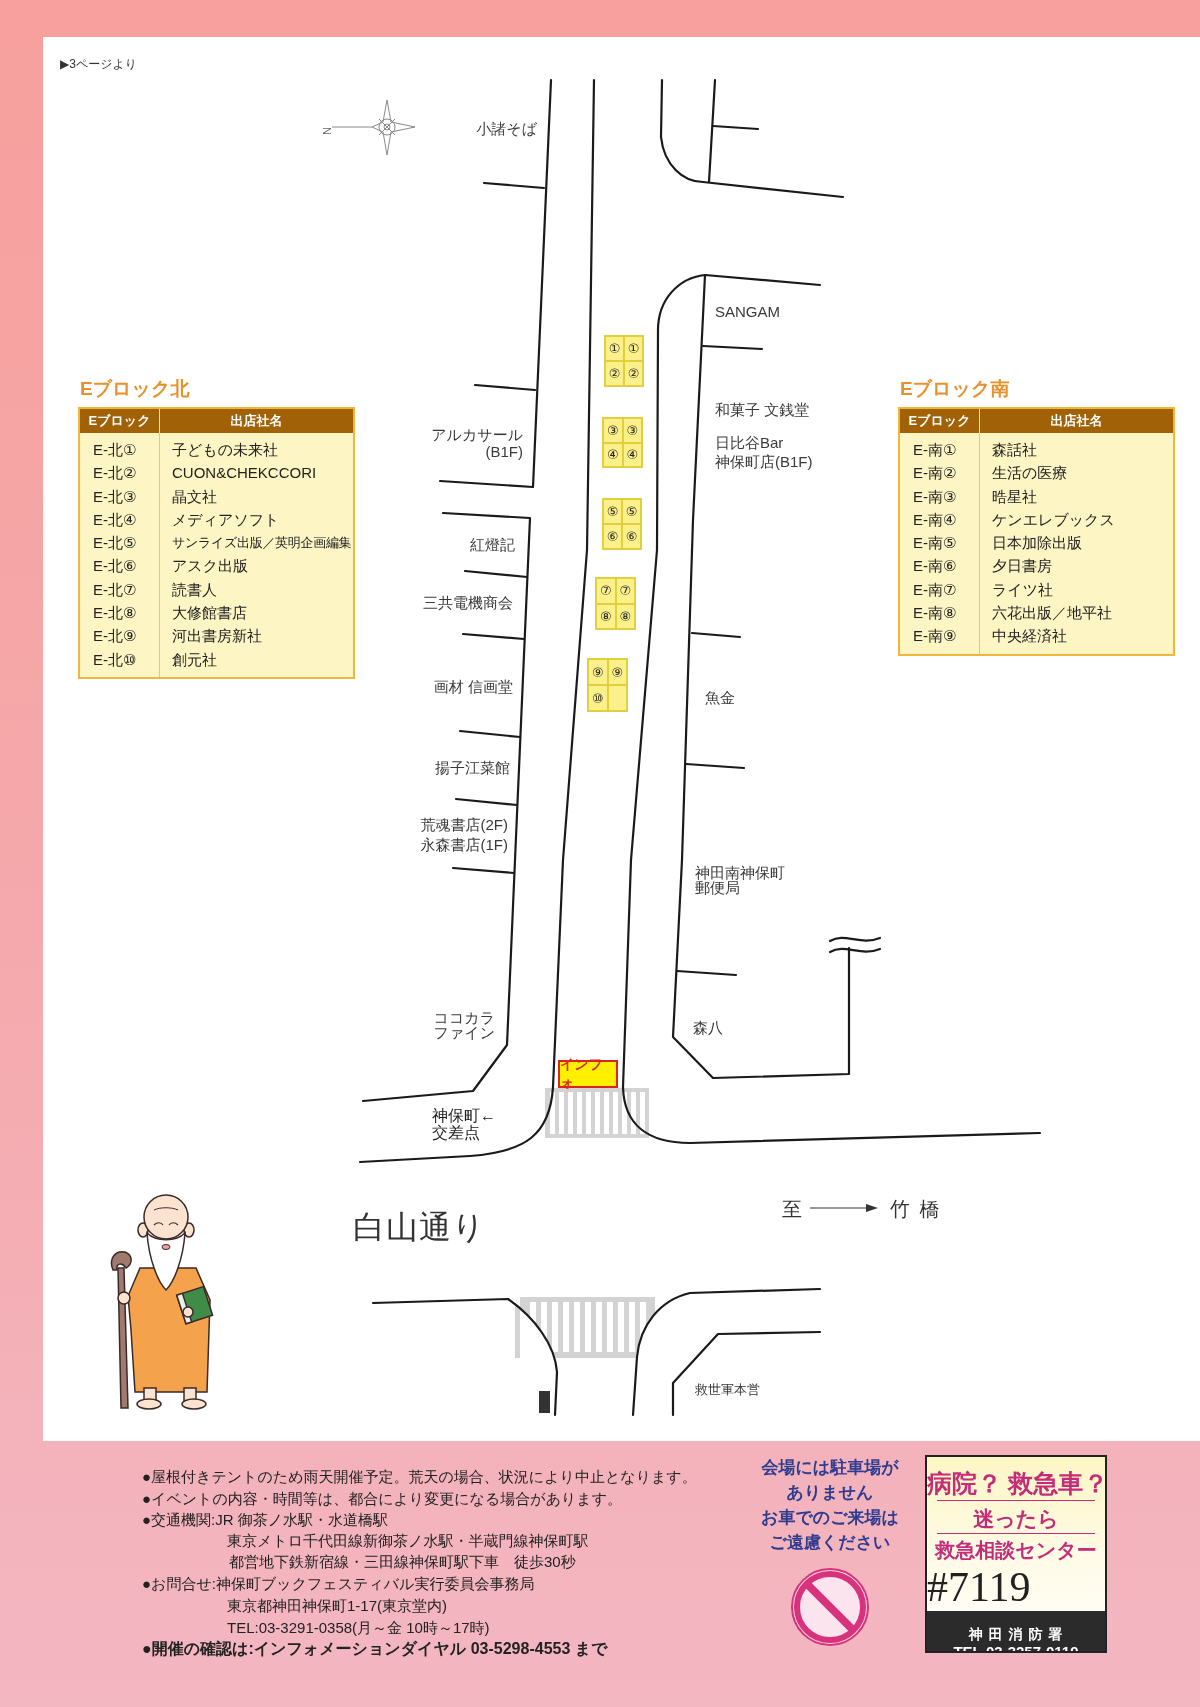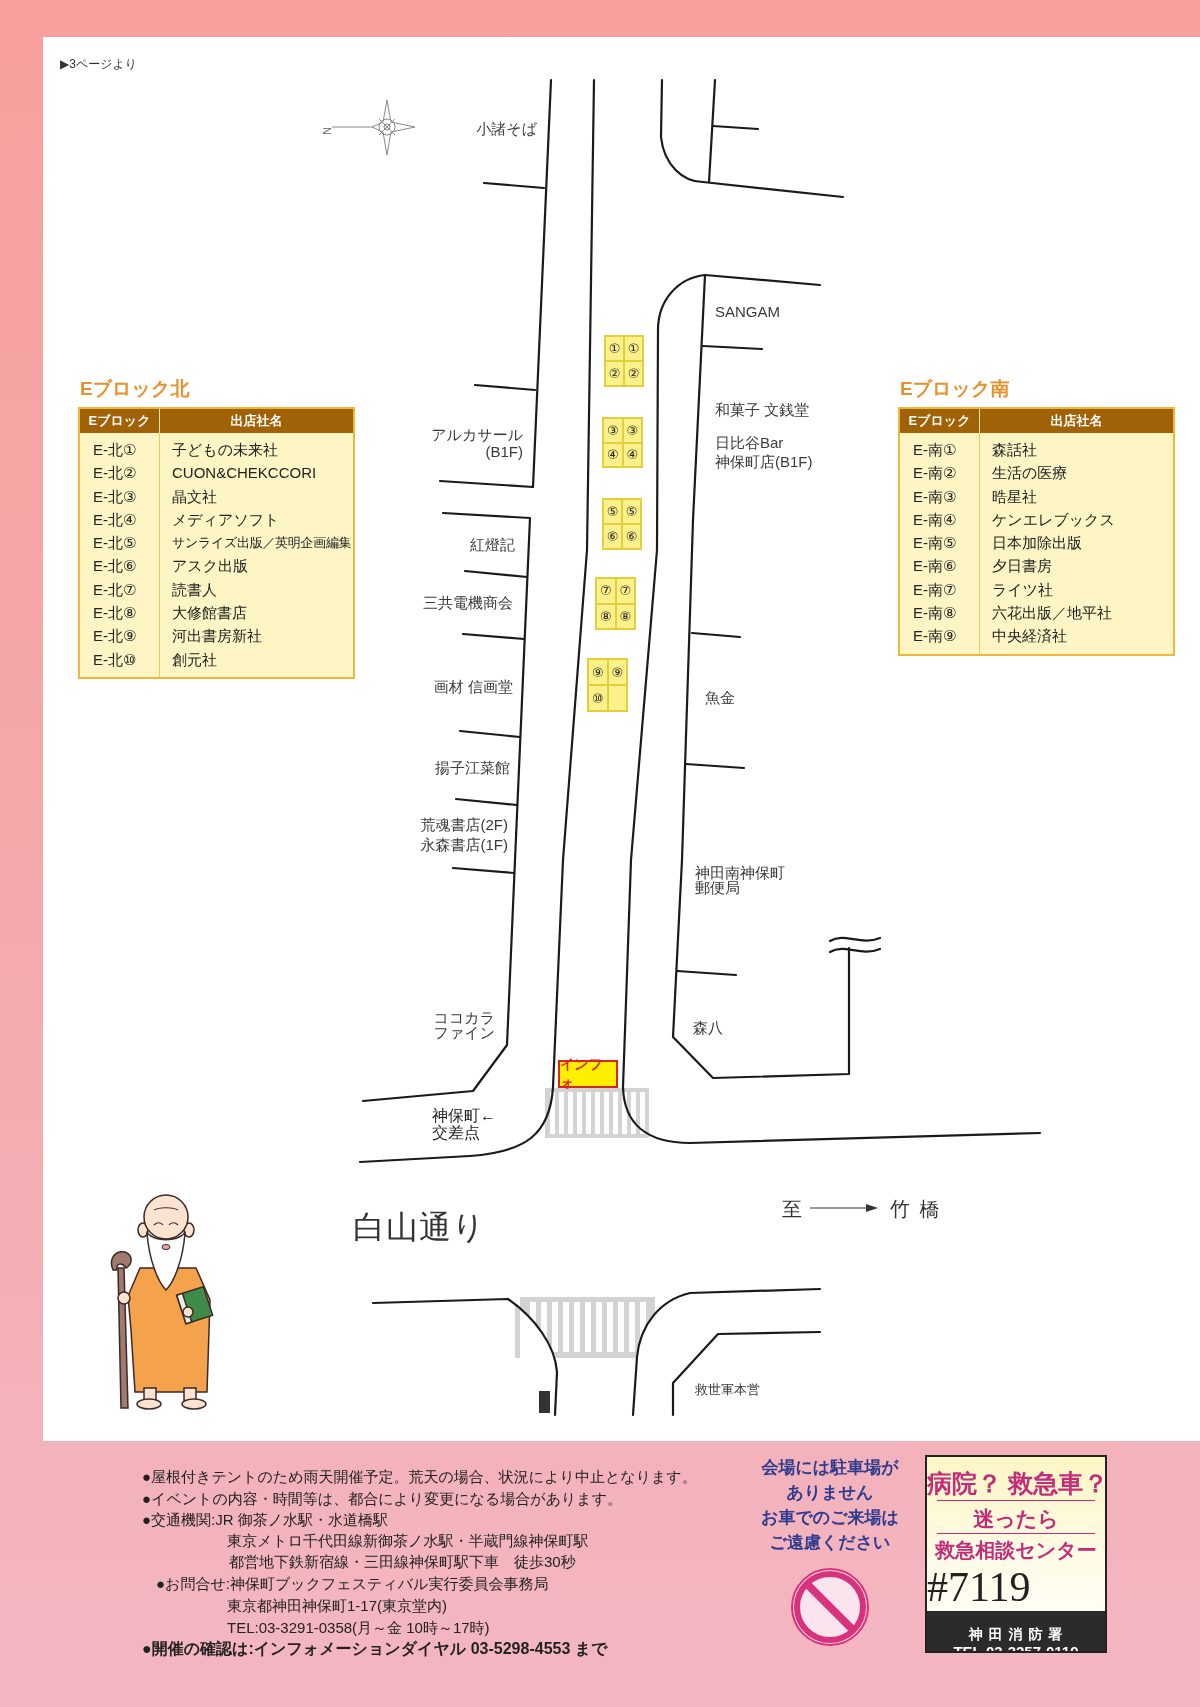--- a/index.html
+++ b/index.html
@@ -332,21 +332,21 @@
         <span class="c2">中央経済社</span>
       </div>
   </div>
 </div>
 
 <div class="note" style="left:142px; top:1468px;">●屋根付きテントのため雨天開催予定。荒天の場合、状況により中止となります。</div>
 <div class="note" style="left:142px; top:1490px;">●イベントの内容・時間等は、都合により変更になる場合があります。</div>
 <div class="note" style="left:142px; top:1511px;">●交通機関:JR 御茶ノ水駅・水道橋駅</div>
 <div class="note" style="left:227px; top:1532px;">東京メトロ千代田線新御茶ノ水駅・半蔵門線神保町駅</div>
 <div class="note" style="left:229px; top:1553px;">都営地下鉄新宿線・三田線神保町駅下車　徒歩30秒</div>
-<div class="note" style="left:156px; top:1575px;">●お問合せ:神保町ブックフェスティバル実行委員会事務局</div>
+<div class="note" style="left:142px; top:1575px;">●お問合せ:神保町ブックフェスティバル実行委員会事務局</div>
 <div class="note" style="left:227px; top:1597px;">東京都神田神保町1-17(東京堂内)</div>
 <div class="note" style="left:227px; top:1619px;">TEL:03-3291-0358(月～金 10時～17時)</div>
 <div class="note bold" style="left:142px; top:1640px;">●開催の確認は:インフォメーションダイヤル 03-5298-4553 まで</div>
 
 <div class="parking-line" style="top:1457px;">会場には駐車場が</div>
 <div class="parking-line" style="top:1482px;">ありません</div>
 <div class="parking-line" style="top:1507px;">お車でのご来場は</div>
 <div class="parking-line" style="top:1532px;">ご遠慮ください</div>
 
 <div class="emg">

